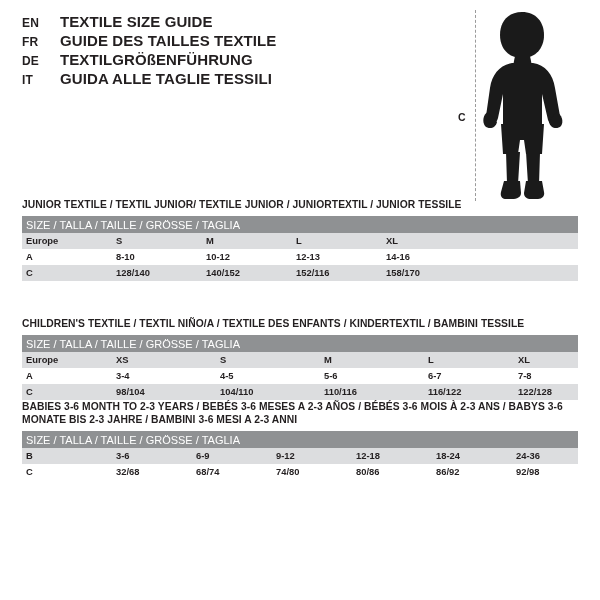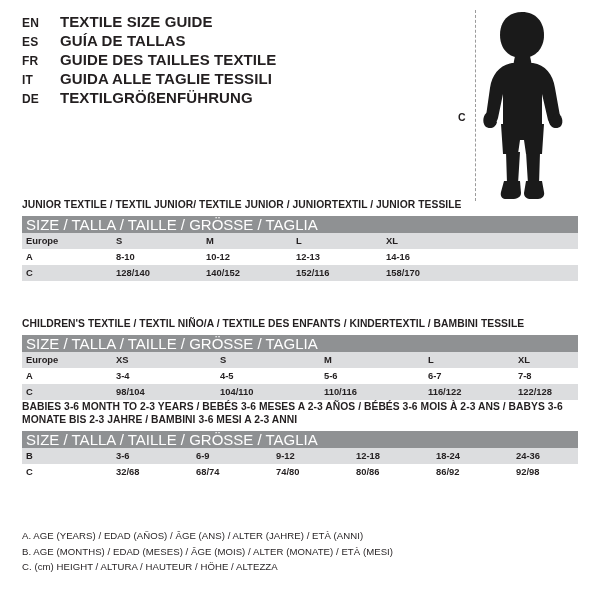--- a/index.html
+++ b/index.html
@@ -97,21 +97,21 @@
   table td {
     font-size: 9.4px;
     padding: 2px 0 2px 4px;
     line-height: 12px;
     vertical-align: middle;
     font-weight: bold;
   }
   tr.head td {
     background: #8f9193;
     color: #ffffff;
-    font-size: 15px;
+    font-size: 11px;
     font-weight: normal;
     padding: 2px 0 2px 4px;
     height: 13px;
   }
   tr.shaded td {
     background: #dcdddf;
   }
   tr.plain td {
     background: #ffffff;
   }
@@ -133,34 +133,30 @@
 <body>
 
 <div class="page">
 
   <div class="header">
     <div class="lang-row">
       <div class="lang-code">EN</div>
       <div class="lang-title">TEXTILE SIZE GUIDE</div>
     </div>
     <div class="lang-row">
-      <div class="lang-code">ES</div>
-      <div class="lang-title">GUÍA DE TALLAS</div>
-    </div>
-    <div class="lang-row">
       <div class="lang-code">FR</div>
       <div class="lang-title">GUIDE DES TAILLES TEXTILE</div>
     </div>
     <div class="lang-row">
+      <div class="lang-code">DE</div>
+      <div class="lang-title">TEXTILGRÖßENFÜHRUNG</div>
+    </div>
+    <div class="lang-row">
       <div class="lang-code">IT</div>
       <div class="lang-title">GUIDA ALLE TAGLIE TESSILI</div>
-    </div>
-    <div class="lang-row">
-      <div class="lang-code">DE</div>
-      <div class="lang-title">TEXTILGRÖßENFÜHRUNG</div>
     </div>
   </div>
 
   <div class="figure-area">
     <div class="dashline"></div>
     <div class="c-label">C</div>
     <svg class="figure-svg" width="110" height="195" viewBox="0 0 110 195">
       <g fill="#1a1a1a">
 
         <path d="M40 4 C26 4 18 14 18 27 C18 40 26 50 40 50 C54 50 62 40 62 27 C62 14 54 4 40 4 Z"></path>
@@ -299,19 +295,14 @@
           <td>68/74</td>
           <td>74/80</td>
           <td>80/86</td>
           <td>86/92</td>
           <td>92/98</td>
         </tr>
       </tbody>
     </table>
   </div>
 
-  <div class="footnotes">
-    <div class="footnote">A. AGE (YEARS) / EDAD (AÑOS) / ÂGE (ANS) / ALTER (JAHRE) / ETÀ (ANNI)</div>
-    <div class="footnote">B. AGE (MONTHS) / EDAD (MESES) / ÂGE (MOIS) / ALTER (MONATE) / ETÀ (MESI)</div>
-    <div class="footnote">C. (cm) HEIGHT / ALTURA / HAUTEUR / HÖHE / ALTEZZA</div>
-  </div>
 
 </div>
 
 </body></html>

